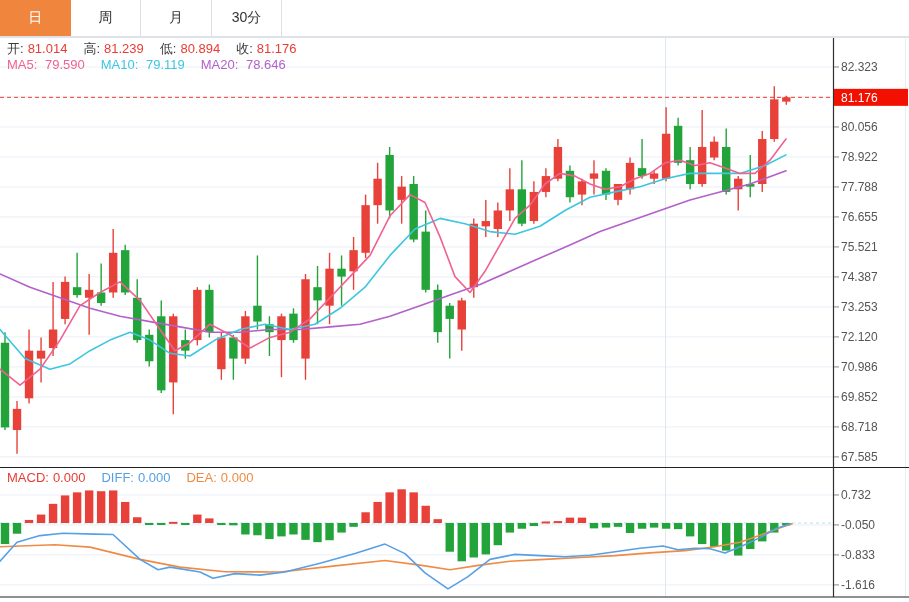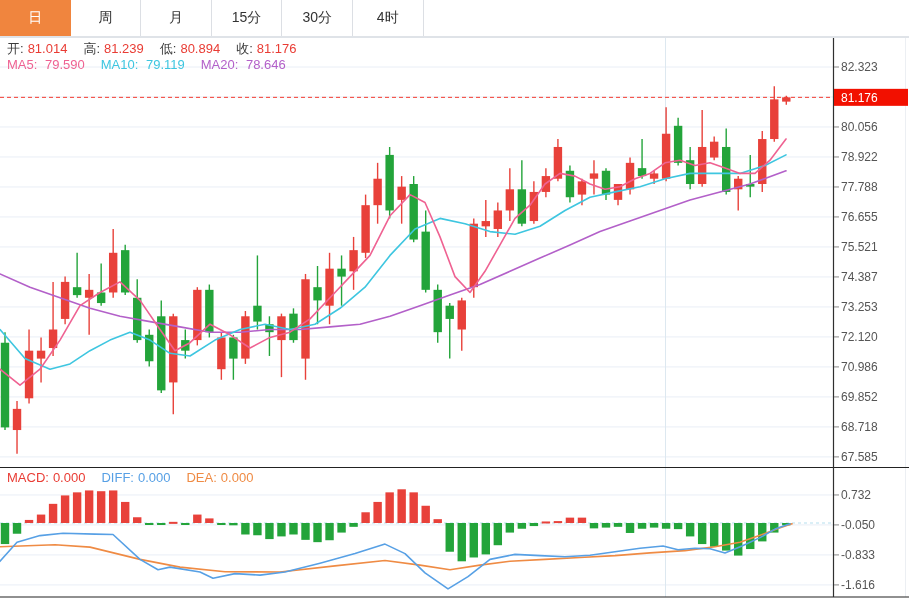--- a/index.html
+++ b/index.html
@@ -18,23 +18,21 @@
   svg{position:absolute;left:0;display:block;}
 </style>
 </head>
 <body>
 
 <div class="screen">
   <div class="tabbar">
       <div class="tab active" style="background: rgb(240, 133, 62);">日</div>
       <div class="tab">周</div>
       <div class="tab">月</div>
-      <div class="tab">15分</div>
       <div class="tab">30分</div>
-      <div class="tab">4时</div>
     </div>
 
   <div class="legend" id="quote-row" style="left:7px;top:40px;"><span class="pair"><span style="color: rgb(60, 60, 60);">开:</span><span style="color: rgb(233, 60, 52);">81.014</span></span><span class="pair"><span style="color: rgb(60, 60, 60);">高:</span><span style="color: rgb(233, 60, 52);">81.239</span></span><span class="pair"><span style="color: rgb(60, 60, 60);">低:</span><span style="color: rgb(233, 60, 52);">80.894</span></span><span class="pair"><span style="color: rgb(60, 60, 60);">收:</span><span style="color: rgb(233, 60, 52);">81.176</span></span></div>
   <div class="legend" id="ma-row" style="left:7px;top:57px;"><span class="pair"><span style="color: rgb(239, 98, 146);">MA5: </span><span style="color: rgb(239, 98, 146);">79.590</span></span><span class="pair"><span style="color: rgb(62, 198, 224);">MA10: </span><span style="color: rgb(62, 198, 224);">79.119</span></span><span class="pair"><span style="color: rgb(179, 96, 201);">MA20: </span><span style="color: rgb(179, 96, 201);">78.646</span></span></div>
   <div class="legend" id="macd-row" style="left:7px;top:470px;font-size:13px;"><span class="pair"><span style="color: rgb(233, 60, 52);">MACD:</span><span style="color: rgb(233, 60, 52);">0.000</span></span><span class="pair"><span style="color: rgb(87, 160, 229);">DIFF:</span><span style="color: rgb(87, 160, 229);">0.000</span></span><span class="pair"><span style="color: rgb(239, 139, 68);">DEA:</span><span style="color: rgb(239, 139, 68);">0.000</span></span></div>
 
   <svg id="main-chart" width="909" height="430" style="top:37px;">
       <g>
         <line x1="0" y1="30" x2="833" y2="30" stroke="#e9eef6" stroke-width="1"></line>
         <line x1="0" y1="89.9734849999999" x2="833" y2="89.9734849999999" stroke="#e9eef6" stroke-width="1"></line>

